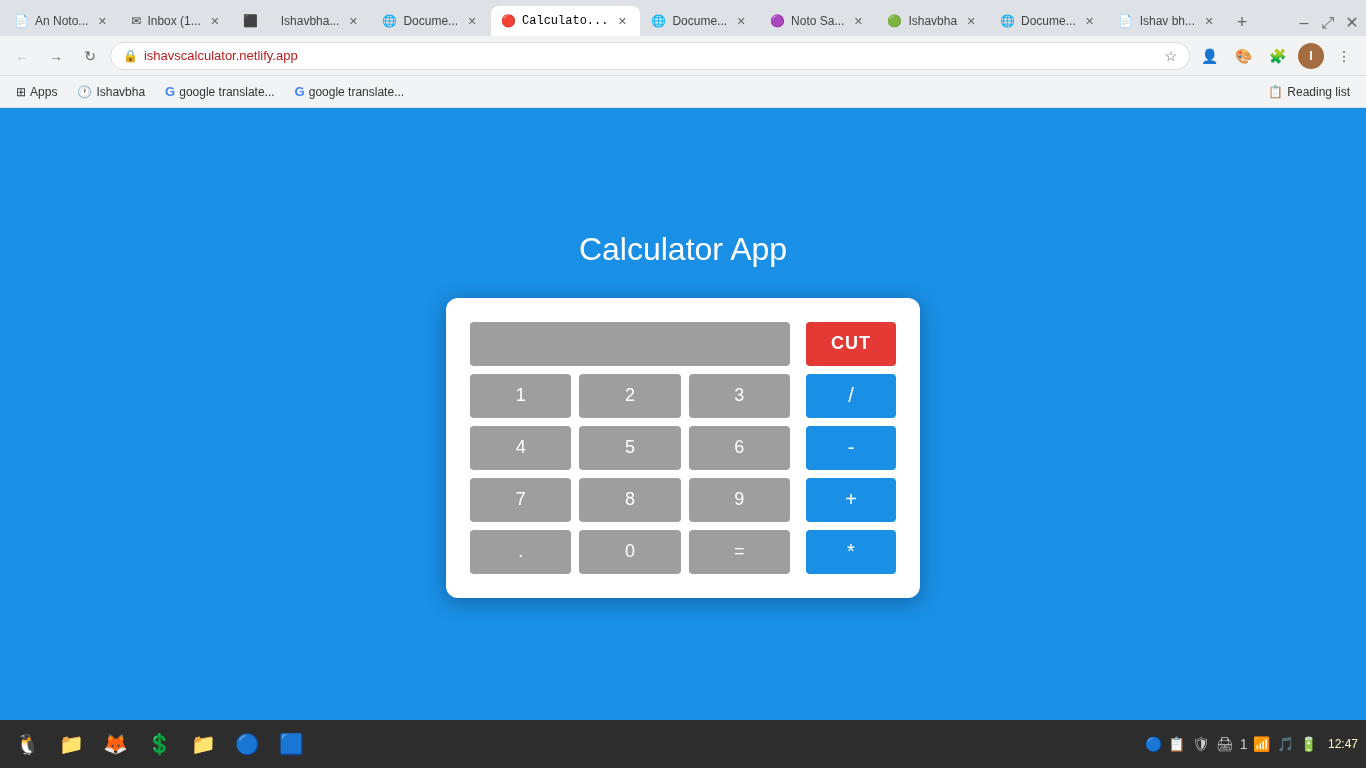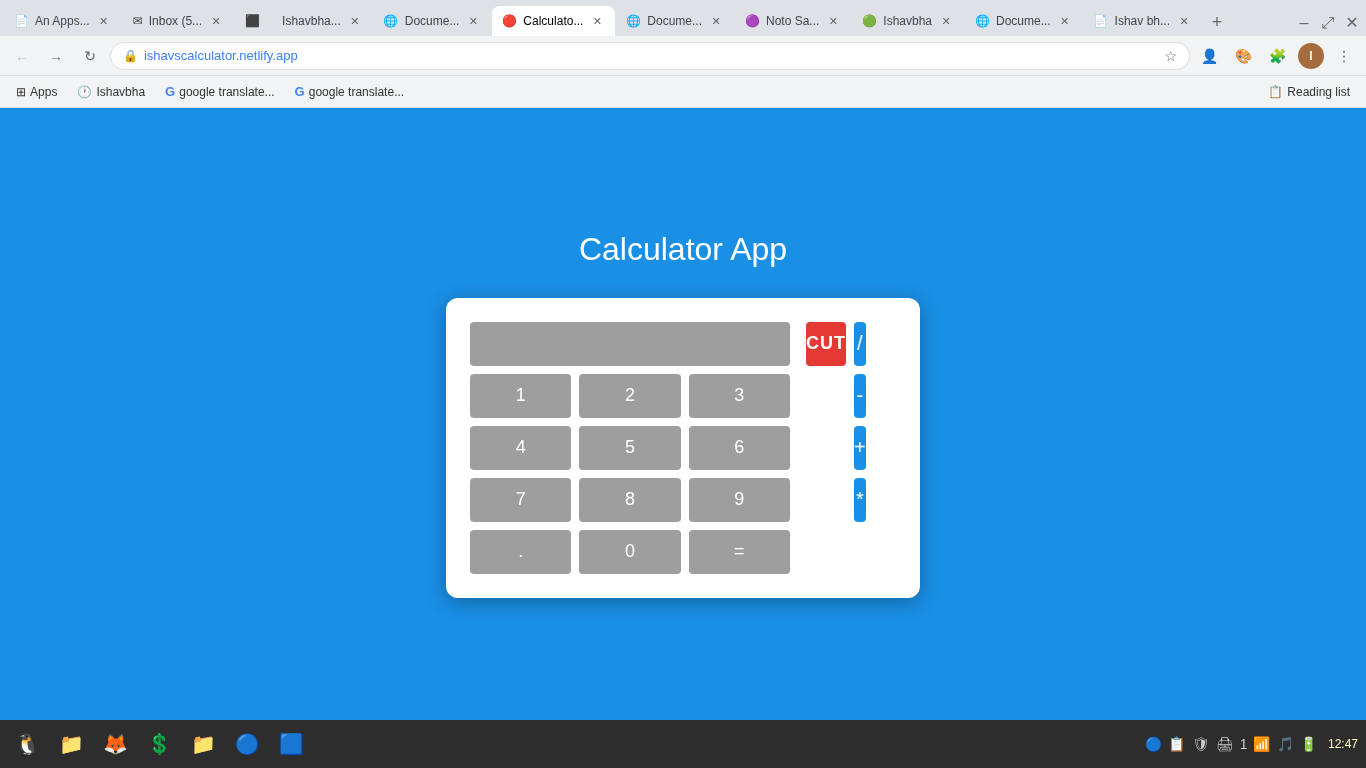--- a/index.html
+++ b/index.html
@@ -109,21 +109,21 @@
       background: #fff;
       border-radius: 20px;
       height: 28px;
       display: flex;
       align-items: center;
       padding: 0 12px;
       gap: 6px;
       border: 1px solid #ddd;
     }
     .addr-lock { font-size: 12px; color: #666; }
-    .addr-url { font-size: 13px; color: #3b82f6; flex: 1; }
+    .addr-url { font-size: 13px; color: #b91c1c; flex: 1; }
     .addr-star { font-size: 14px; color: #666; cursor: pointer; }
     .addr-right-icons {
       display: flex;
       align-items: center;
       gap: 6px;
     }
     .addr-right-icon {
       width: 28px;
       height: 28px;
       border-radius: 50%;
@@ -233,21 +233,21 @@
       height: 44px;
       font-size: 18px;
       cursor: pointer;
       display: flex;
       align-items: center;
       justify-content: center;
     }
 
     .calc-right {
       display: flex;
-      flex-direction: row;
+      flex-direction: column;
       gap: 8px;
       width: 90px;
     }
 
     .op-btn {
       background: #1a8fe6;
       color: #fff;
       border: none;
       border-radius: 4px;
       height: 44px;
@@ -311,41 +311,41 @@
 </head>
 <body>
 
 <div class="browser-frame">
 
   <div class="tab-bar">
 
     <div id="tabs-container" style="display:flex;align-items:flex-end;gap:1px;flex:1;">
         <div class="tab">
       <span style="font-size:12px;">📄</span>
-      <span class="tab-label" style="font-size:12px;">An Apps...</span>
+      <span class="tab-label" style="font-size:12px;">An Noto...</span>
       <span class="tab-close">✕</span>
     </div>
         <div class="tab">
       <span style="font-size:12px;">✉</span>
-      <span class="tab-label" style="font-size:12px;">Inbox (5...</span>
+      <span class="tab-label" style="font-size:12px;">Inbox (1...</span>
       <span class="tab-close">✕</span>
     </div>
         <div class="tab">
       <span style="font-size:12px;">⬛</span>
       <span class="tab-label" style="font-size:12px;margin-left:16px;">Ishavbha...</span>
       <span class="tab-close">✕</span>
     </div>
         <div class="tab">
       <span style="font-size:12px;">🌐</span>
       <span class="tab-label" style="font-size:12px;">Docume...</span>
       <span class="tab-close">✕</span>
     </div>
         <div class="tab active">
       <span style="font-size:12px;">🔴</span>
-      <span class="tab-label" style="font-size:12px;">Calculato...</span>
+      <span class="tab-label" style="font-size:12px;font-family:Liberation Mono, monospace;">Calculato...</span>
       <span class="tab-close">✕</span>
     </div>
         <div class="tab">
       <span style="font-size:12px;">🌐</span>
       <span class="tab-label" style="font-size:12px;">Docume...</span>
       <span class="tab-close">✕</span>
     </div>
         <div class="tab">
       <span style="font-size:12px;">🟣</span>
       <span class="tab-label" style="font-size:12px;">Noto Sa...</span>

